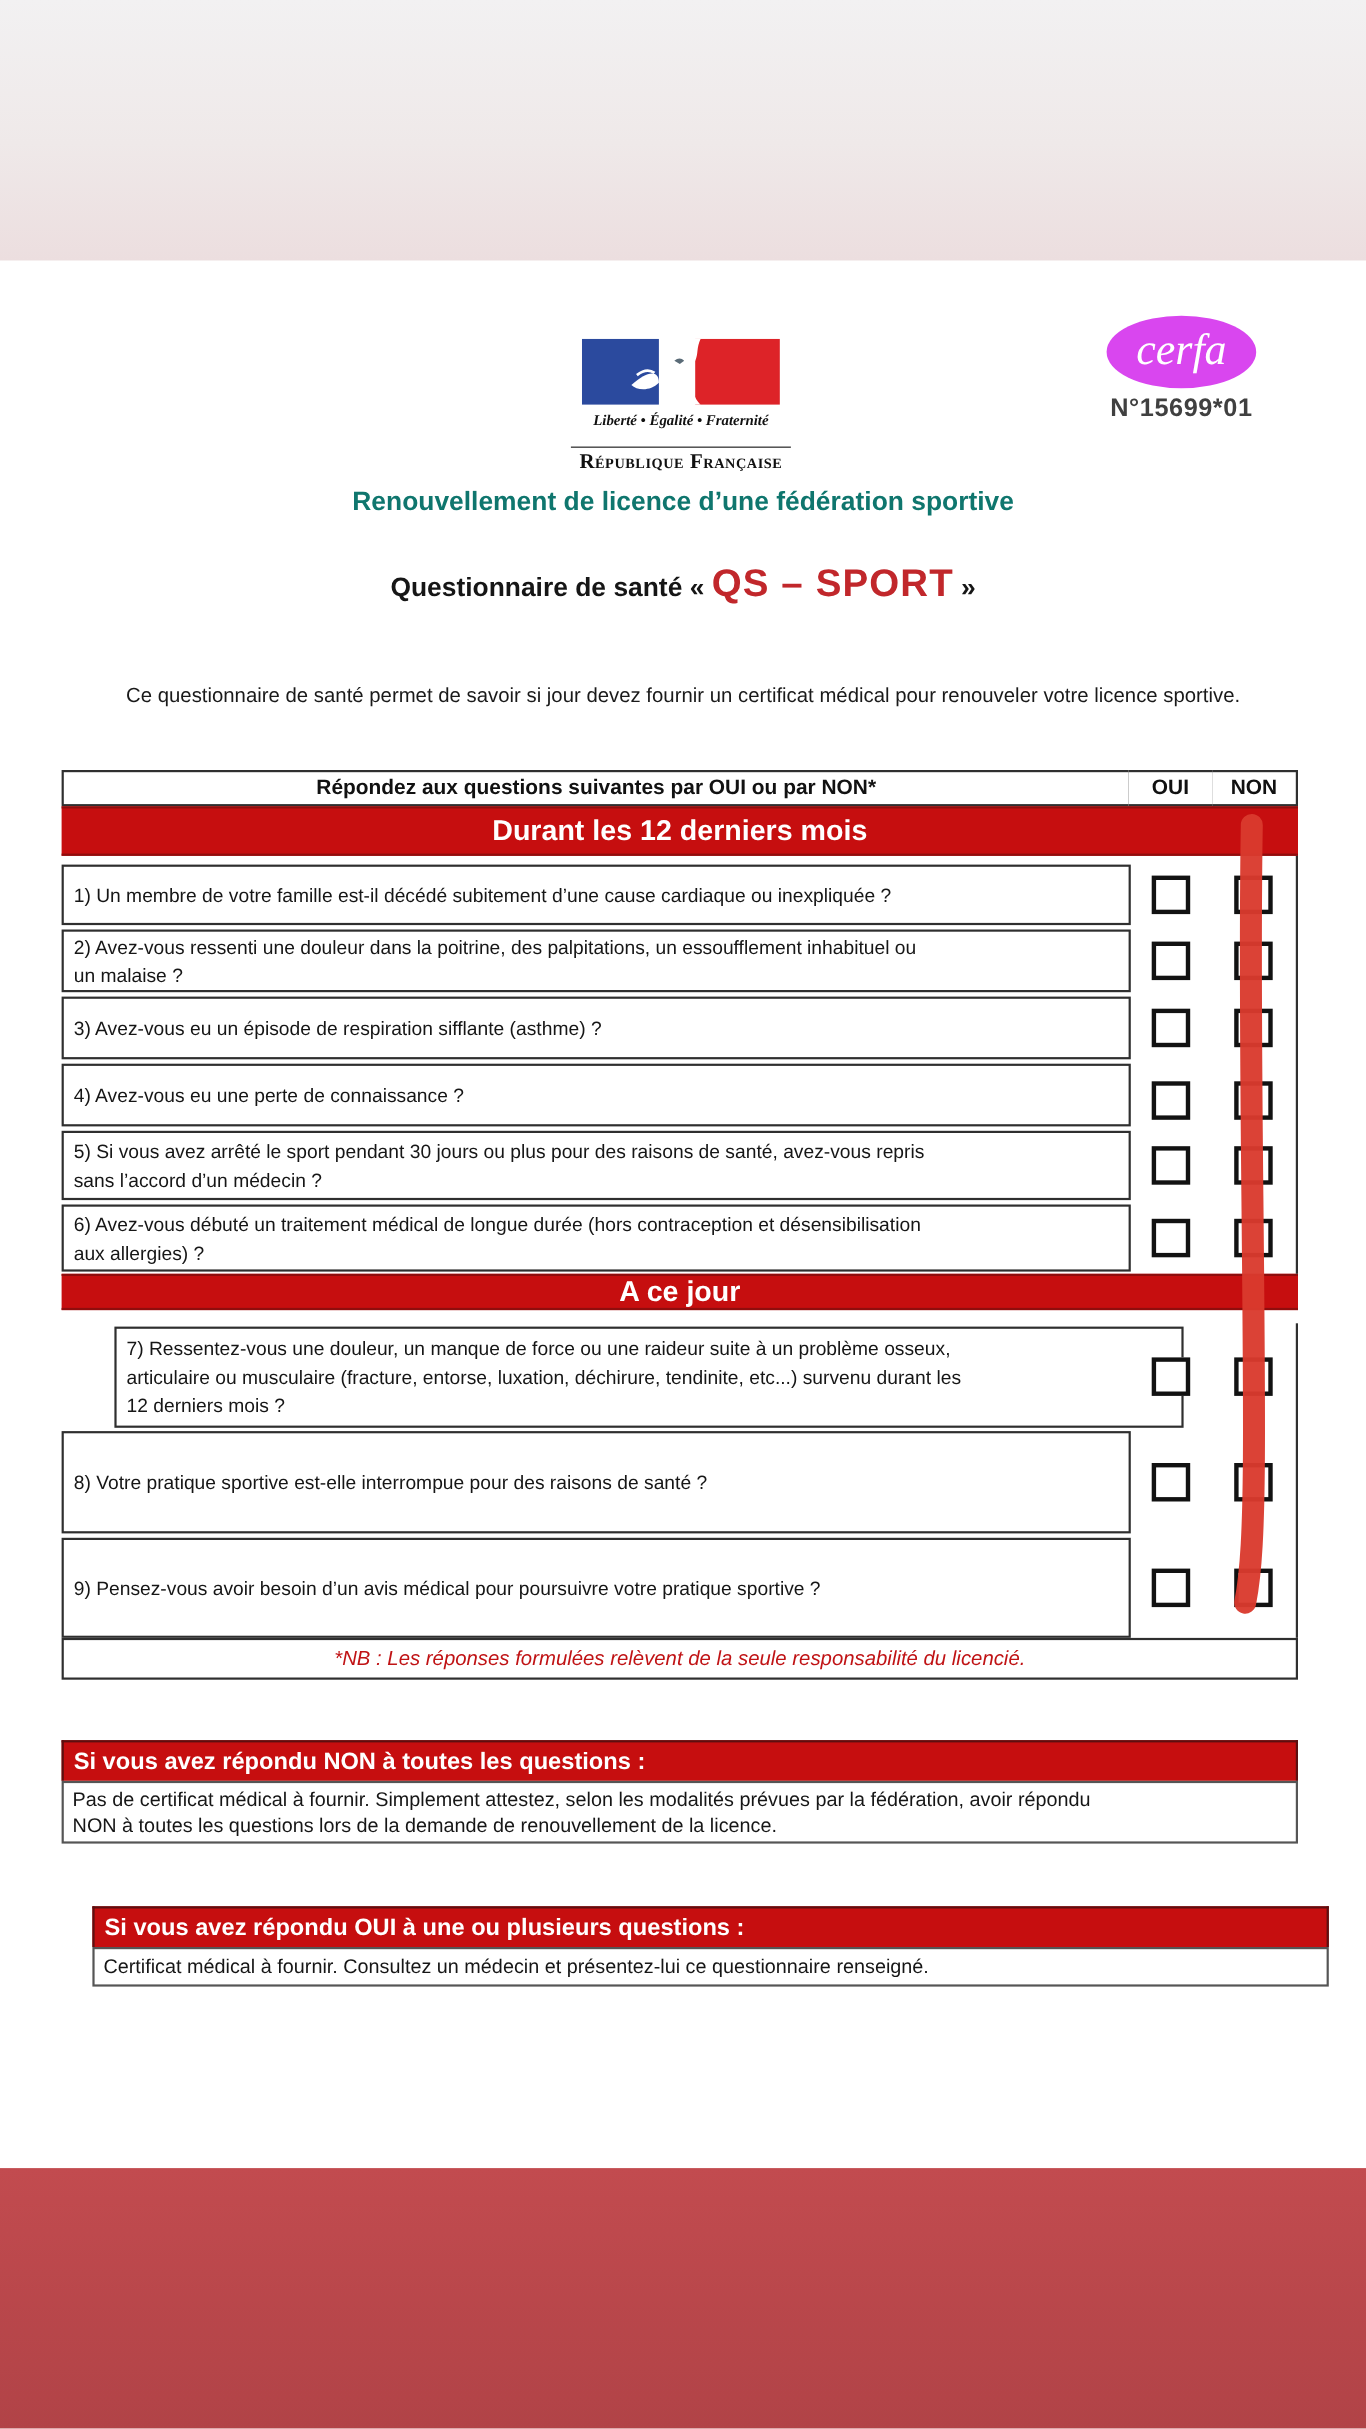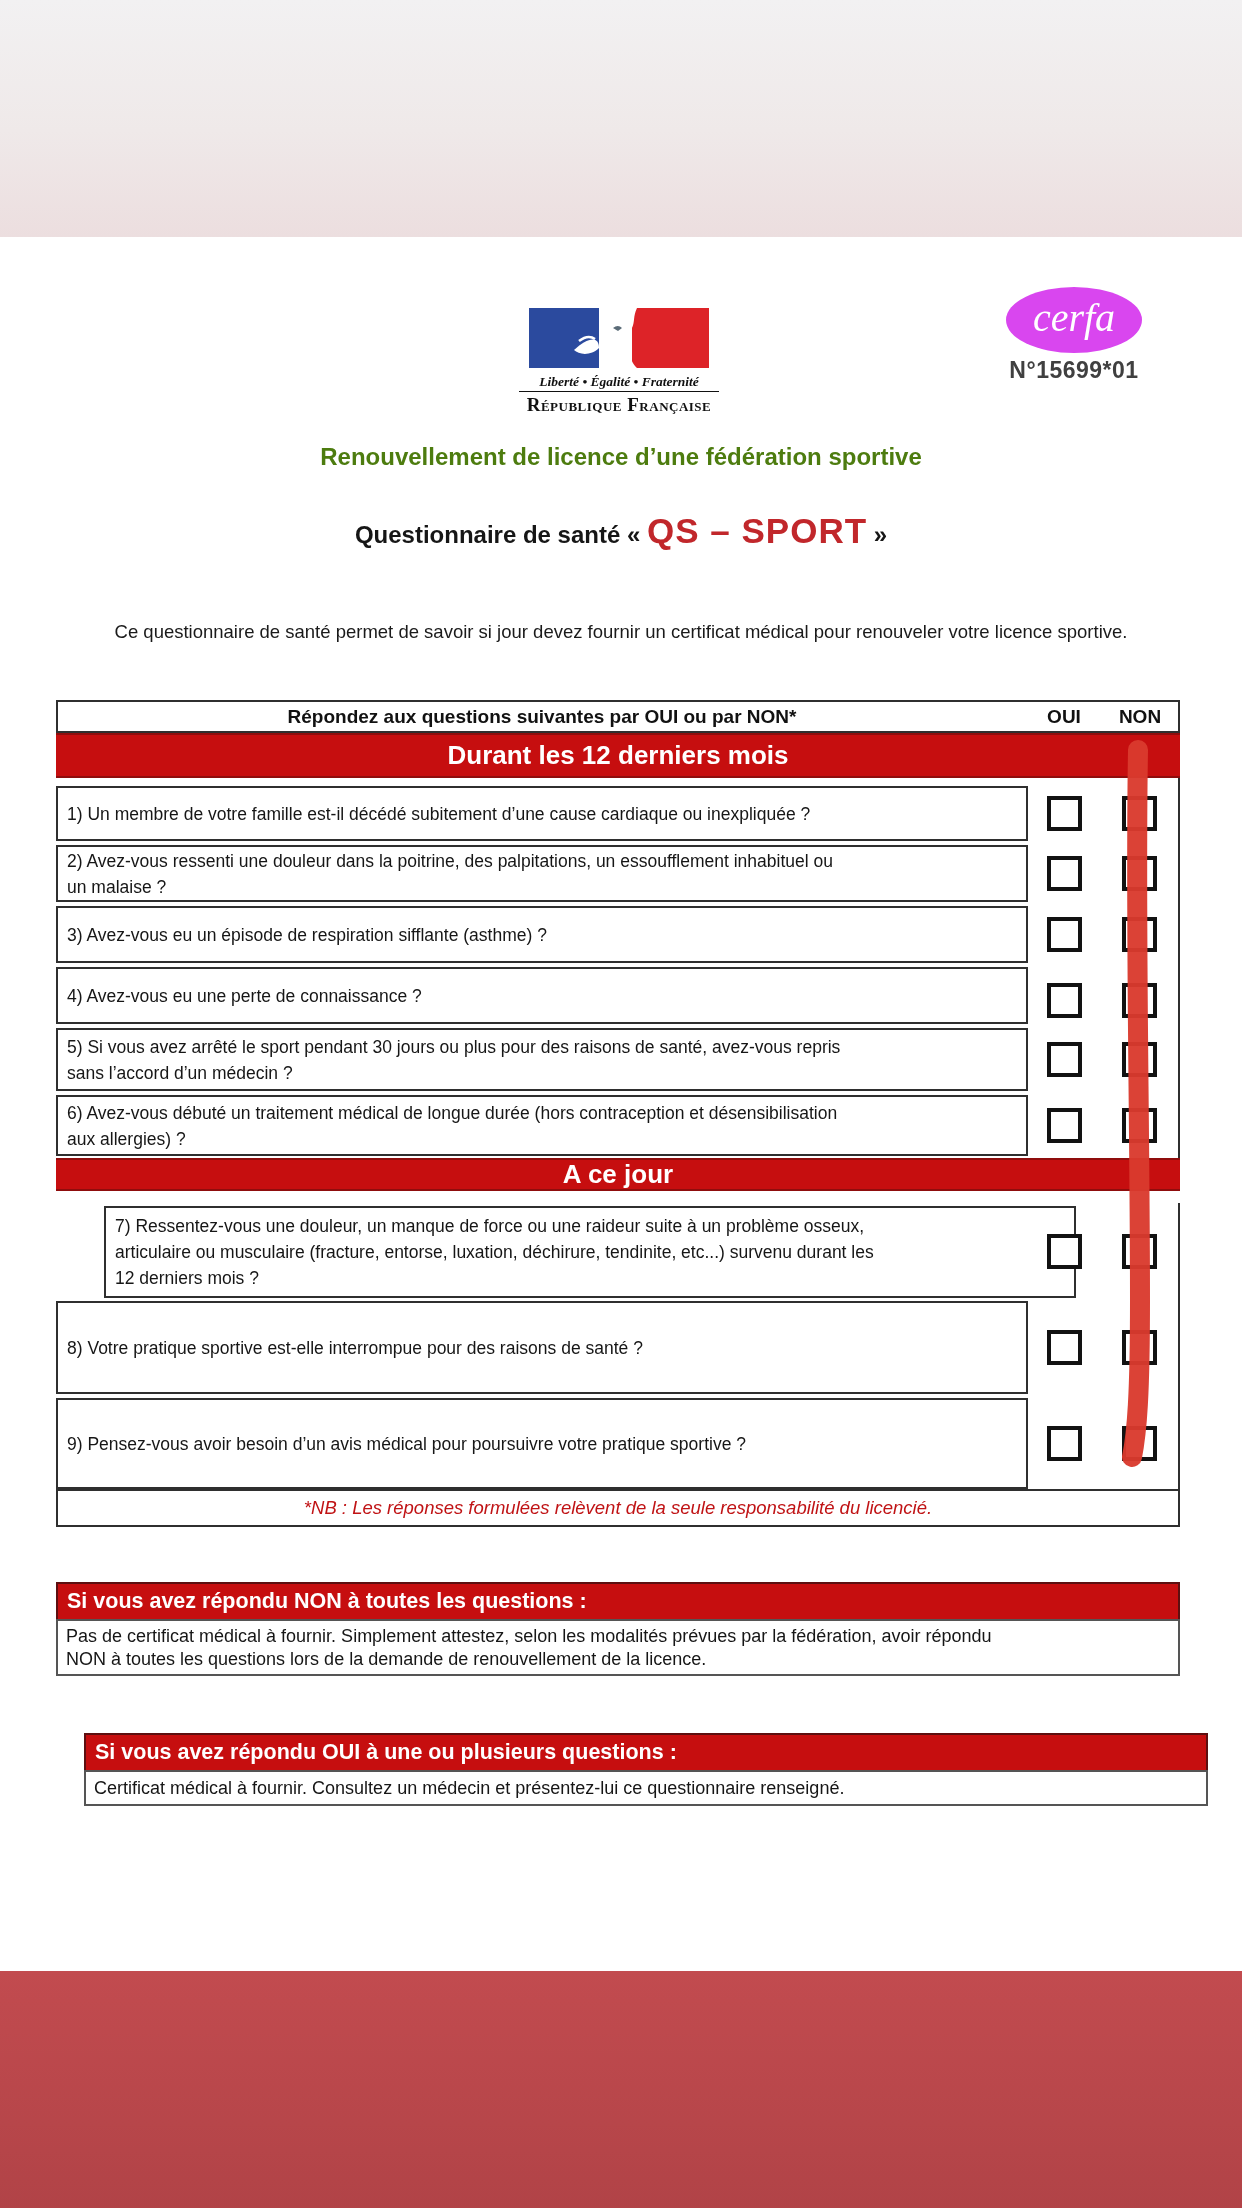--- a/index.html
+++ b/index.html
@@ -10,35 +10,35 @@
   .top-strip{position:absolute;left:0;top:0;width:1242px;height:237px;
              background:linear-gradient(180deg,#f2f1f2 0%,#efe9e9 55%,#ecdedf 100%);}
   .bottom-strip{position:absolute;left:0;top:1971px;width:1242px;height:237px;
              background:linear-gradient(180deg,#c24b4f 0%,#b14347 100%);}
   .document{position:absolute;left:0;top:237px;width:1242px;height:1734px;background:#fff;}
 
   
   .marianne{position:absolute;left:519px;top:71px;width:200px;text-align:center;}
   .marianne svg{display:block;margin:0 auto;}
   .motto{font-family:"Liberation Serif",serif;font-style:italic;font-weight:700;font-size:13.5px;
-         color:#111;margin-top:6px;padding-bottom:1px;border-bottom:1.5px solid #111;white-space:nowrap;}
+         color:#111;margin-top:6px;padding-bottom:16px;border-bottom:1.5px solid #111;white-space:nowrap;}
   .republique{font-family:"Liberation Serif",serif;font-variant:small-caps;font-weight:700;
          font-size:19px;letter-spacing:.5px;color:#111;margin-top:2px;white-space:nowrap;}
 
   
   .cerfa{position:absolute;left:1004px;top:50px;width:140px;text-align:center;}
   .cerfa-ellipse{width:136px;height:66px;margin:0 auto;background:#d946ef;border-radius:50%;
          display:flex;align-items:center;justify-content:center;}
   .cerfa-word{font-family:"Liberation Serif",serif;font-style:italic;font-size:40px;color:#fff;
          transform:translateY(-3px);}
   .cerfa-number{margin-top:4px;font-weight:700;font-size:23px;color:#404040;letter-spacing:.5px;}
 
   
   .doc-title{position:absolute;left:0;top:206px;width:100%;text-align:center;
-         font-weight:700;font-size:24px;color:#4d7c0f;}
+         font-weight:700;font-size:24px;color:#0f766e;}
   .doc-subtitle{position:absolute;left:0;top:274px;width:100%;text-align:center;
          font-weight:700;font-size:24px;color:#161616;}
   .doc-subtitle .hl{font-size:35px;color:#c1272b;letter-spacing:1px;}
   .intro{position:absolute;left:0;top:384px;width:100%;text-align:center;
          font-size:18.5px;color:#1a1a1a;}
 
   
   .qtable{position:absolute;left:56px;top:463px;width:1124px;height:827px;}
   .th{position:absolute;top:0;height:33px;background:#fff;border:2px solid #2f2f2f;
       box-sizing:border-box;display:flex;align-items:center;justify-content:center;

